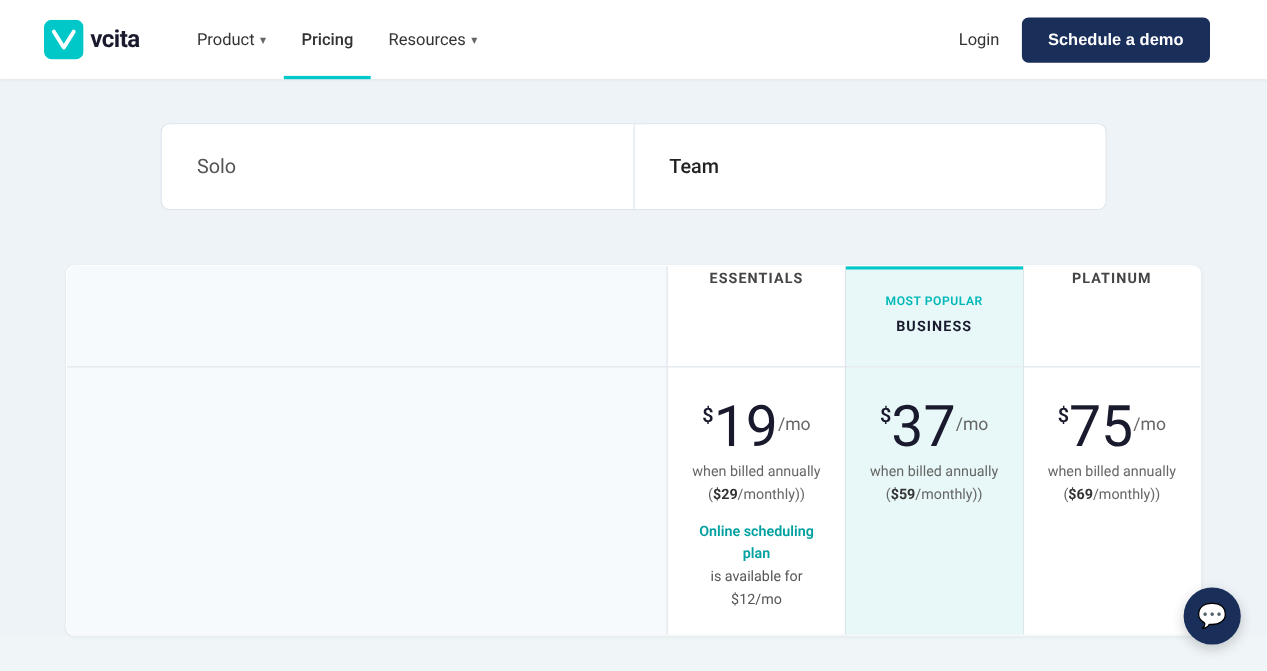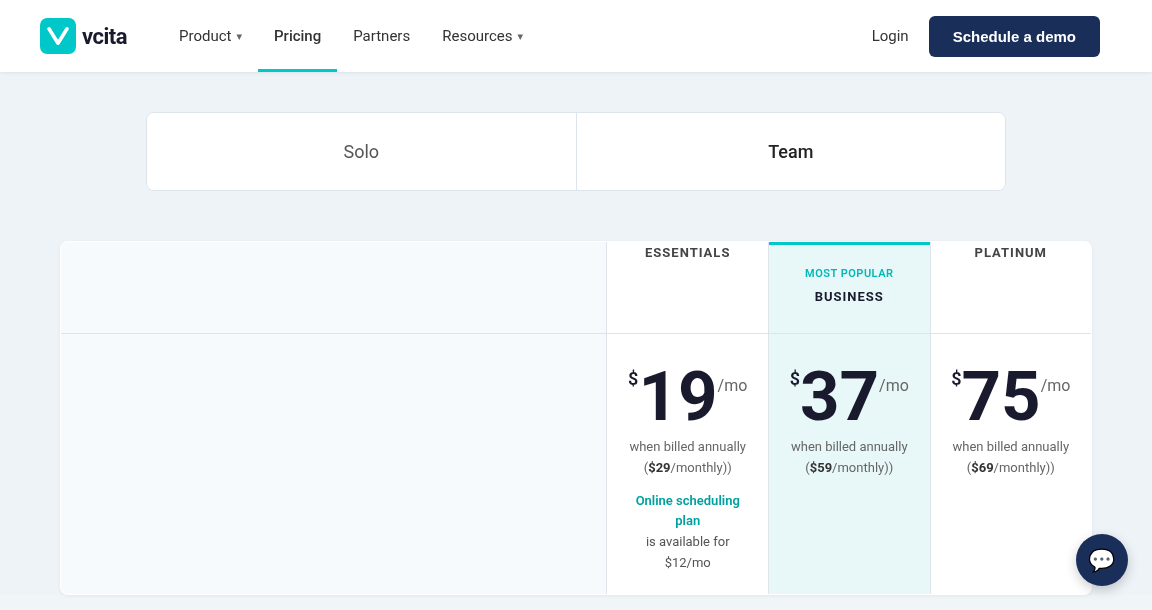--- a/index.html
+++ b/index.html
@@ -120,26 +120,26 @@
       border-radius: 8px;
       overflow: hidden;
       border: 1px solid #dde4eb;
       max-width: 860px;
       margin: 0 auto;
     }
     .plan-toggle-item {
       flex: 1;
       display: flex;
       align-items: center;
-      justify-content: center;
       padding: 28px 20px;
       font-size: 18px;
       color: #555;
       cursor: pointer;
       background: #fff;
+      margin-left: 12px;
     }
     .plan-toggle-item.active {
       background: #fff;
       font-weight: 500;
       color: #222;
     }
     .plan-toggle-divider {
       width: 1px;
       background: #dde4eb;
     }
@@ -239,22 +239,22 @@
       justify-content: center;
       margin-bottom: 6px;
     }
     .price-dollar {
       font-size: 18px;
       font-weight: 600;
       color: #1a1a2e;
       margin-top: 6px;
     }
     .price-number {
-      font-size: 69px;
-      font-weight: 700;
+      font-size: 52px;
+      font-weight: 400;
       color: #1a1a2e;
       line-height: 1;
       text-align: right;
     }
     .price-mo {
       font-size: 16px;
       color: #666;
       margin-top: 14px;
       font-weight: 400;
     }
@@ -320,23 +320,20 @@
     <span class="logo-text">vcita</span>
   </div>
 
   <div class="nav-links">
     <a class="nav-item">
       <span>Product</span>
       <span class="chevron">▾</span>
     </a>
     <a class="nav-item active">
       <span>Pricing</span>
-    </a>
-    <a class="nav-item">
-      <span>Partners</span>
     </a>
     <a class="nav-item">
       <span>Resources</span>
       <span class="chevron">▾</span>
     </a>
 
     <div class="nav-spacer"></div>
 
     <span class="nav-login">Login</span>
     <button class="btn-schedule">Schedule a demo</button>

